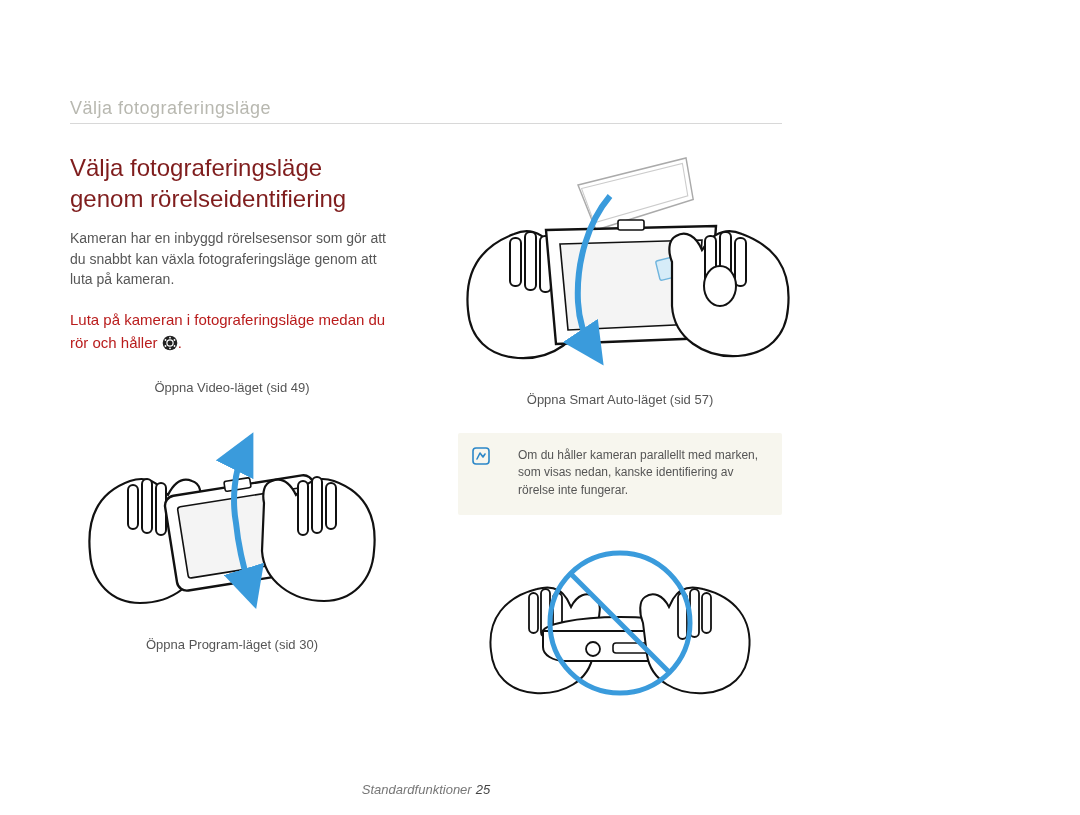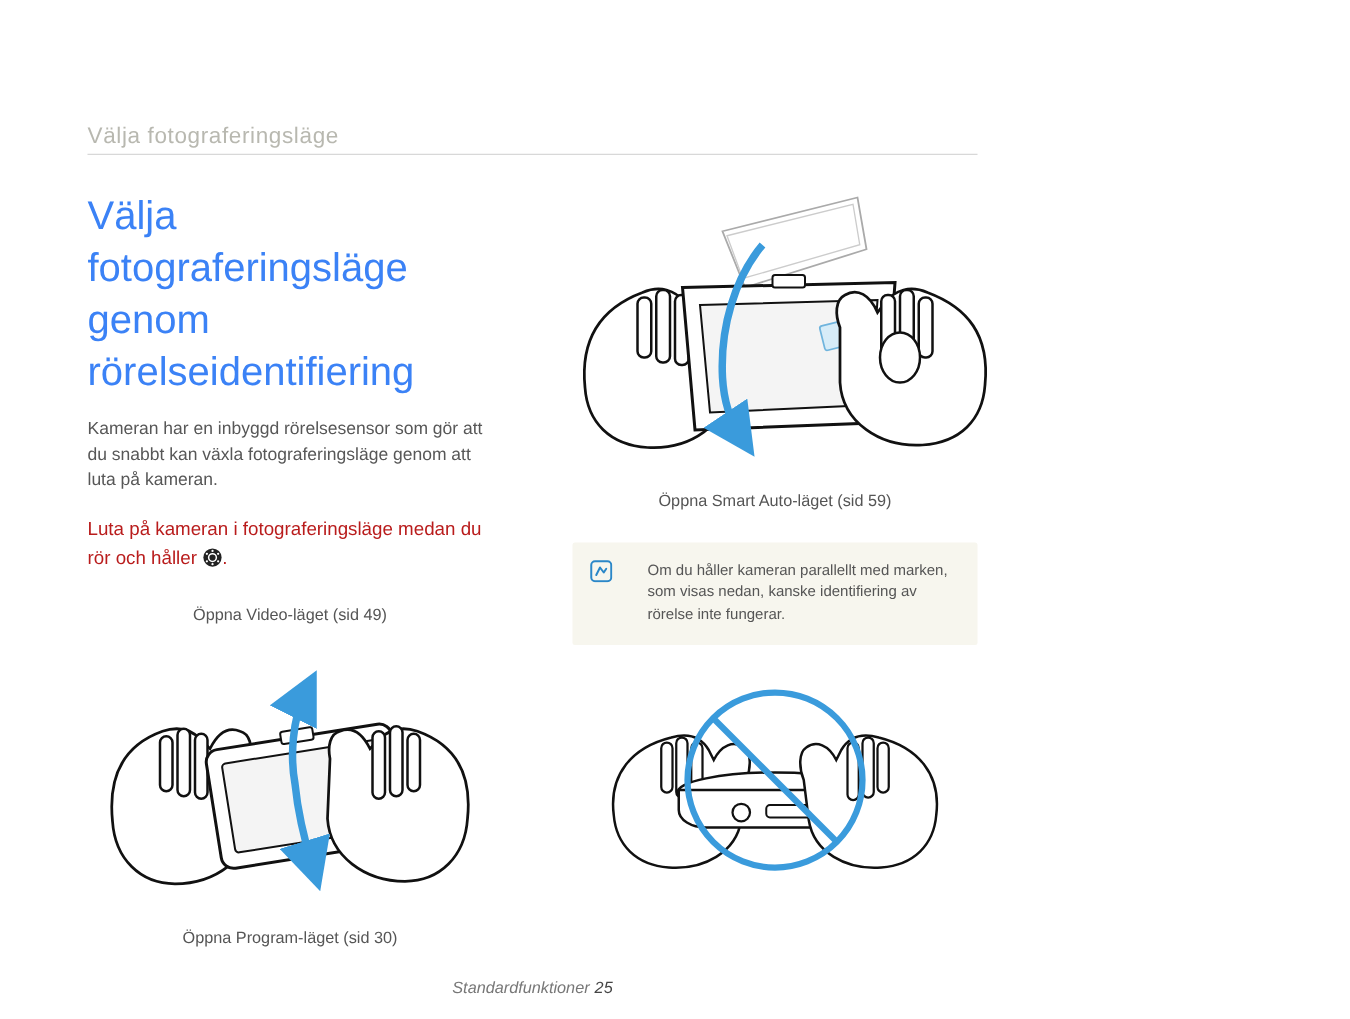--- a/index.html
+++ b/index.html
@@ -2,21 +2,21 @@
 <html><head>
 <meta charset="utf-8">
 <style>
   * { box-sizing: border-box; margin: 0; padding: 0; }
   html, body { width: 1080px; height: 815px; background: #fff; font-family: "Helvetica Neue", Arial, sans-serif; color: #333; }
   .page { position: relative; width: 852px; height: 815px; padding: 74px 70px 40px 70px; margin-top: 24px; }
   .breadcrumb { font-size: 18px; color: #b8b8b0; letter-spacing: 0.5px; margin-bottom: 4px; font-weight: 300; }
   .rule { border: none; border-top: 1px solid #d8d8d8; margin-bottom: 28px; }
   .columns { display: flex; gap: 64px; }
   .col { flex: 1 1 0; min-width: 0; }
-  .heading { font-size: 32px; line-height: 1.3; color: #3b82f6; font-weight: 300; margin-bottom: 14px; }
+  .heading { font-size: 24px; line-height: 1.3; color: #7f1d1d; font-weight: 300; margin-bottom: 14px; }
   .body { font-size: 14px; line-height: 1.45; color: #575757; margin-bottom: 20px; font-weight: 400; }
   .instr { font-size: 15px; line-height: 1.5; color: #b91c1c; margin-bottom: 26px; }
   .instr .icon-inline { display: inline-flex; vertical-align: -3px; }
   .caption { font-size: 13px; color: #555; text-align: center; font-weight: 300; }
   .fig-wrap { display: flex; flex-direction: column; align-items: center; }
   .fig { margin: 0 auto; }
   .note { display: flex; gap: 28px; background: #f7f6ee; padding: 14px 16px 16px 14px; border-radius: 2px; margin-top: 26px; margin-bottom: 18px; }
   .note-icon { flex: 0 0 auto; }
   .note-text { font-size: 12px; line-height: 1.45; color: #555; font-weight: 300; }
   .footer { position: absolute; bottom: 42px; left: 0; right: 0; text-align: center; font-size: 13px; color: #777; font-weight: 300; font-style: italic; }
@@ -116,21 +116,21 @@
             <ellipse cx="262" cy="134" rx="16" ry="20" fill="#fff" stroke="#111" stroke-width="2"></ellipse>
 
             <defs>
               <marker id="ah2" viewBox="0 0 10 10" refX="5" refY="5" markerWidth="7" markerHeight="7" orient="auto-start-reverse">
                 <path d="M0 0 L10 5 L0 10 Z" fill="#3a9bdc"></path>
               </marker>
             </defs>
             <path d="M152 44 C 130 70 118 110 120 150 C 121 168 126 184 134 196" fill="none" stroke="#3a9bdc" stroke-width="6" marker-end="url(#ah2)"></path>
           </svg>
         </div>
-        <div class="caption" style="margin-top:6px">Öppna Smart Auto-läget (sid 59)</div>
+        <div class="caption" style="margin-top:6px">Öppna Smart Auto-läget (sid 57)</div>
       </div>
 
       <div class="note">
         <span class="note-icon">
           <svg width="18" height="18" viewBox="0 0 18 18">
             <rect x="1" y="1" width="16" height="16" rx="3" fill="none" stroke="#2b87c8" stroke-width="1.6"></rect>
             <path d="M5 12 L8 6 L11 10 L13 7" fill="none" stroke="#2b87c8" stroke-width="1.6" stroke-linecap="round" stroke-linejoin="round"></path>
           </svg>
         </span>
         <div class="note-text">Om du håller kameran parallellt med marken, som visas nedan, kanske identifiering av rörelse inte fungerar.</div>

